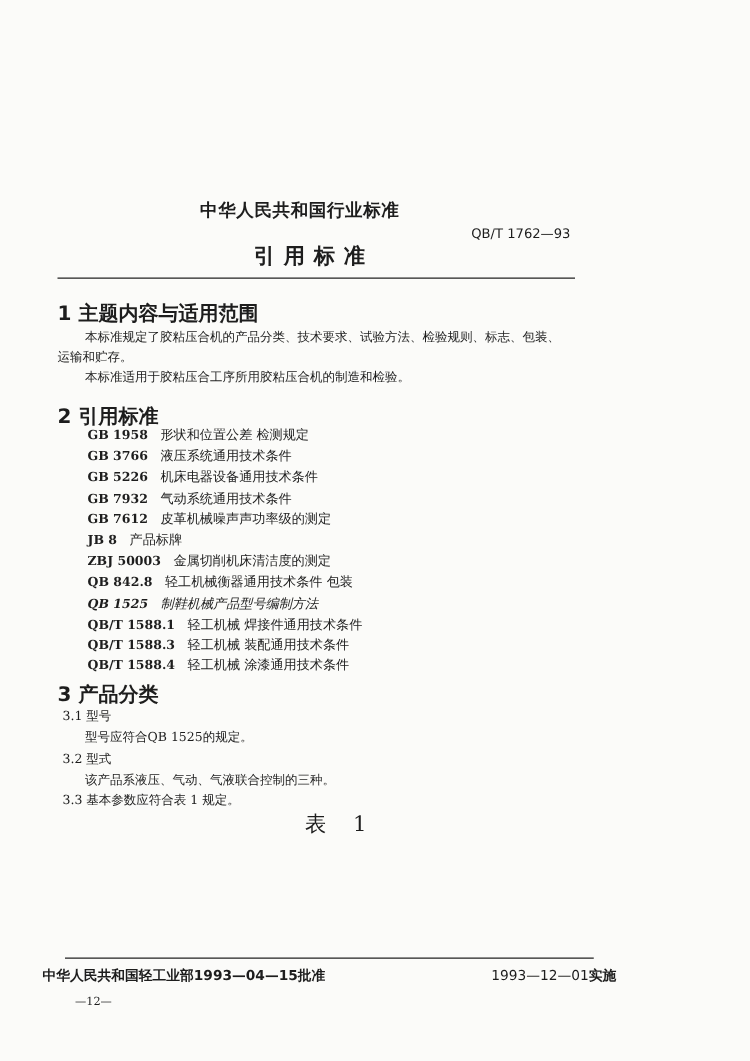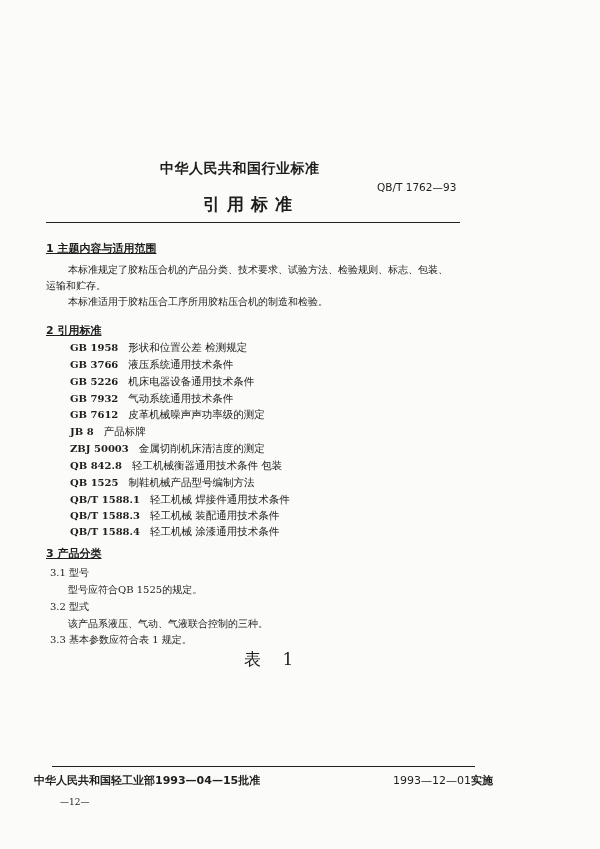--- a/index.html
+++ b/index.html
@@ -6,21 +6,21 @@
   body {
     width:600px; height:849px; background:#fbfbf9; position:relative; overflow:hidden;
     font-family:"DejaVu Serif", "Liberation Serif", serif; color:#1d1d1d;
   }
   .abs { position:absolute; white-space:nowrap; }
   .sans { font-family:"DejaVu Sans", "Liberation Sans", sans-serif; }
   .hdr-org { left:160px; top:160px; font-size:14px; font-weight:bold; letter-spacing:0.5px; }
   .std-code { left:377px; top:181px; font-size:10.5px; }
   .doc-title { left:203px; top:193px; font-size:17px; font-weight:bold; letter-spacing:7px; }
   .rule-top { position:absolute; left:46px; top:222px; width:414px; height:0; border-top:1.6px solid #222; }
-  .sec { font-size:11px; font-weight:bold;text-decoration:underline; }
+  .sec { font-size:16px; font-weight:bold; }
   .p { font-size:10px; }
   .ref { font-size:10.5px; left:70px; }
   .ref .code { font-weight:bold; font-size:10px; display:inline-block; }
   .ref .gap { display:inline-block; width:10px; }
   .tbl-cap { left:244px; top:648px; font-size:17px; letter-spacing:8px; }
   table.t1 {
     position:absolute; left:50px; top:667px; width:428px; border-collapse:collapse;
     border-top:2px solid #222; border-bottom:2px solid #222; font-size:10px;
   }
   table.t1 td { border-right:1px solid #777; text-align:center; padding:0; vertical-align:middle; }
@@ -52,21 +52,21 @@
 <div class="abs sans sec" style="left:46px;top:323px;">2   引用标准</div>
 
 <div class="abs ref" style="top:341px;"><span class="code">GB 1958</span><span class="gap"></span><span>形状和位置公差   检测规定</span></div>
 <div class="abs ref" style="top:358px;"><span class="code">GB 3766</span><span class="gap"></span><span>液压系统通用技术条件</span></div>
 <div class="abs ref" style="top:375px;"><span class="code">GB 5226</span><span class="gap"></span><span>机床电器设备通用技术条件</span></div>
 <div class="abs ref" style="top:392px;"><span class="code">GB 7932</span><span class="gap"></span><span>气动系统通用技术条件</span></div>
 <div class="abs ref" style="top:408px;"><span class="code">GB 7612</span><span class="gap"></span><span>皮革机械噪声声功率级的测定</span></div>
 <div class="abs ref" style="top:425px;"><span class="code">JB 8</span><span class="gap"></span><span>产品标牌</span></div>
 <div class="abs ref" style="top:442px;"><span class="code">ZBJ 50003</span><span class="gap"></span><span>金属切削机床清洁度的测定</span></div>
 <div class="abs ref" style="top:459px;"><span class="code">QB 842.8</span><span class="gap"></span><span>轻工机械衡器通用技术条件   包装</span></div>
-<div class="abs ref" style="top:476px;"><span class="code">QB 1525</span><span class="gap"></span><span>制鞋机械产品型号编制方法</span></div>
+<div class="abs ref" style="top:476px;font-style:italic;"><span class="code">QB 1525</span><span class="gap"></span><span>制鞋机械产品型号编制方法</span></div>
 <div class="abs ref" style="top:493px;"><span class="code">QB/T 1588.1</span><span class="gap"></span><span>轻工机械   焊接件通用技术条件</span></div>
 <div class="abs ref" style="top:509px;"><span class="code">QB/T 1588.3</span><span class="gap"></span><span>轻工机械   装配通用技术条件</span></div>
 <div class="abs ref" style="top:525px;"><span class="code">QB/T 1588.4</span><span class="gap"></span><span>轻工机械   涂漆通用技术条件</span></div>
 
 <div class="abs sans sec" style="left:46px;top:546px;">3   产品分类</div>
 <div class="abs p" style="left:50px;top:566px;">3.1   型号</div>
 <div class="abs p" style="left:68px;top:583px;">型号应符合QB 1525的规定。</div>
 <div class="abs p" style="left:50px;top:600px;">3.2   型式</div>
 <div class="abs p" style="left:68px;top:617px;">该产品系液压、气动、气液联合控制的三种。</div>
 <div class="abs p" style="left:50px;top:633px;">3.3   基本参数应符合表 1 规定。</div>

